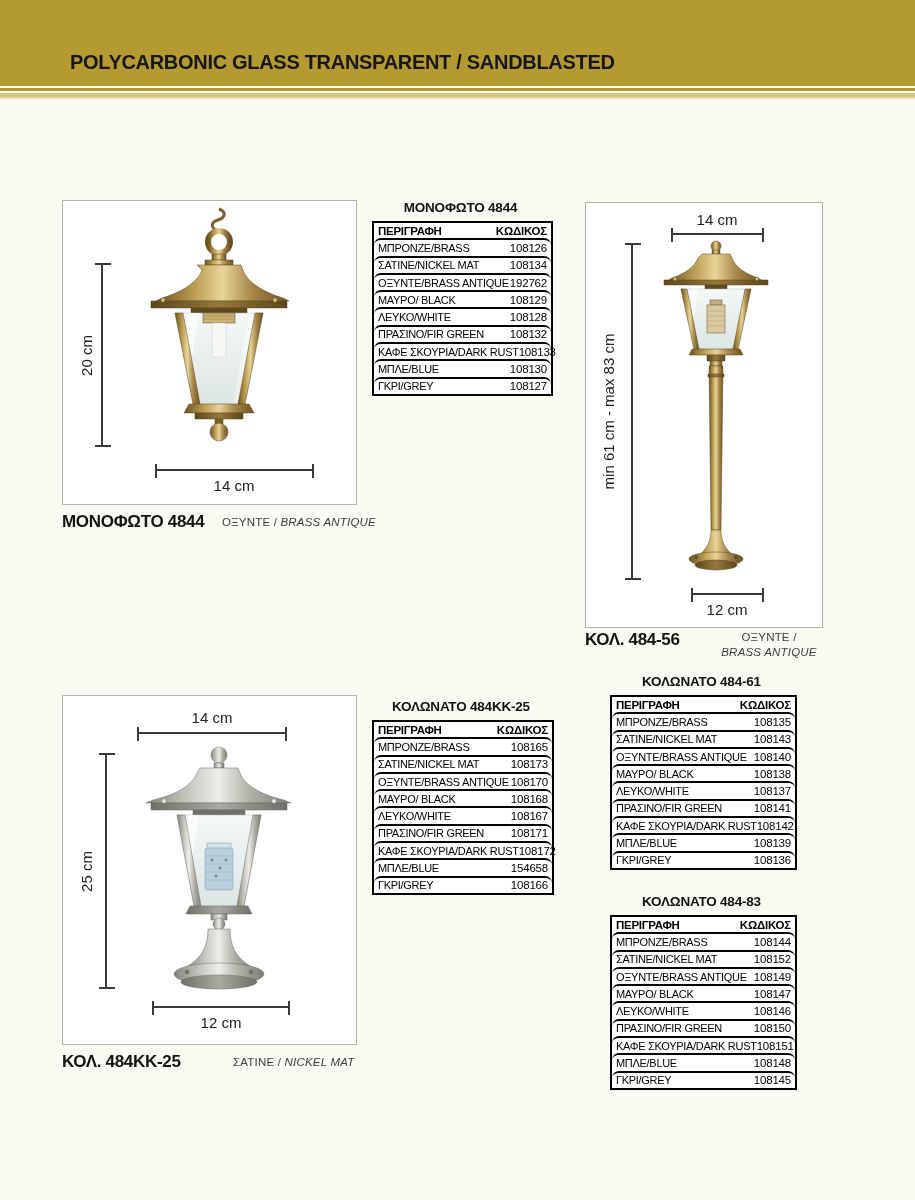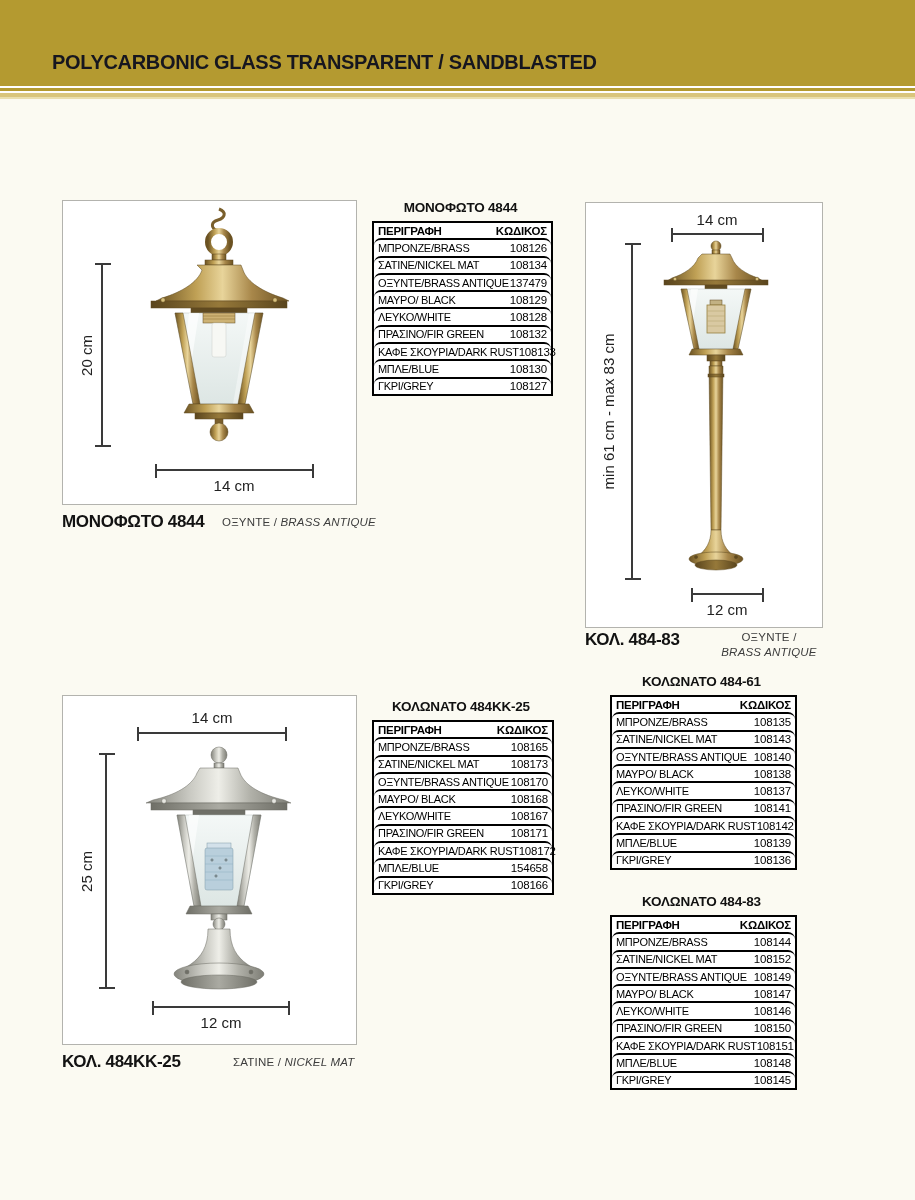--- a/index.html
+++ b/index.html
@@ -1,21 +1,21 @@
 <!DOCTYPE html>
 <html><head>
 <meta charset="utf-8">
 <style>
   html,body{margin:0;padding:0;}
   body{font-family:"Liberation Sans",sans-serif;background:#e9e9e9;}
   .page{position:relative;width:915px;height:1200px;background:#fbfaf2;overflow:hidden;margin:0 auto;}
 
   
   .band{position:absolute;left:0;top:0;width:915px;height:86px;background:#b49a30;}
-  .band-left{position:absolute;left:52px;bottom:12px;font-size:20px;font-weight:700;color:#16161f;letter-spacing:-0.3px;white-space:nowrap;}
+  .band-left{position:absolute;left:70px;bottom:12px;font-size:20px;font-weight:700;color:#16161f;letter-spacing:-0.3px;white-space:nowrap;}
   .band-right{position:absolute;right:46px;bottom:8px;font-size:26px;font-weight:700;color:#ffffff;letter-spacing:-0.5px;white-space:nowrap;}
   .band-right .it{font-style:italic;}
   .stripes{position:absolute;left:0;top:86px;width:915px;}
   .stripes div{width:100%;}
   .s1{height:2px;background:#ffffff;}
   .s2{height:3px;background:#b49a30;}
   .s3{height:2px;background:#ffffff;}
   .s4{height:4px;background:#d9c57c;}
   .s5{height:2px;background:#eadfae;}
 
@@ -154,21 +154,21 @@
   <div class="trow">
         <span class="tdesc">ΜΠΡΟΝΖΕ/BRASS</span>
         <span class="tcode">108126</span>
       </div>
       <div class="trow">
         <span class="tdesc">ΣΑΤΙΝΕ/NICKEL MAT</span>
         <span class="tcode">108134</span>
       </div>
       <div class="trow">
         <span class="tdesc">ΟΞΥΝΤΕ/BRASS ANTIQUE</span>
-        <span class="tcode">137479</span>
+        <span class="tcode">192762</span>
       </div>
       <div class="trow">
         <span class="tdesc">ΜΑΥΡΟ/ BLACK</span>
         <span class="tcode">108129</span>
       </div>
       <div class="trow">
         <span class="tdesc">ΛΕΥΚΟ/WHITE</span>
         <span class="tcode">108128</span>
       </div>
       <div class="trow">
@@ -221,21 +221,21 @@
           <circle cx="85" cy="320" r="1.6" fill="#5f4a20"></circle>
       </g>
     </svg>
     <div class="hdim" style="left:86px;top:30px;width:91px;"></div>
     <div class="hlabel" style="left:81px;top:8px;width:100px;">14 cm</div>
     <div class="vdim" style="left:45px;top:41px;height:335px;"></div>
     <div class="vlabel" style="left:-58px;top:200px;width:160px;">min 61 cm - max 83 cm</div>
     <div class="hdim" style="left:106px;top:390px;width:71px;"></div>
     <div class="hlabel" style="left:91px;top:398px;width:100px;">12 cm</div>
   </div>
-  <div class="cap-name" style="left:585px;top:630px;">ΚΟΛ. 484-83</div>
+  <div class="cap-name" style="left:585px;top:630px;">ΚΟΛ. 484-56</div>
   <div class="cap-finish two-line" style="left:715px;top:630px;width:108px;"><span>ΟΞΥΝΤΕ /</span><br><span class="it">BRASS ANTIQUE</span></div>
 
   <div class="ttitle" style="left:610px;top:674px;width:183px;">ΚΟΛΩΝΑΤΟ 484-61</div>
   <div class="ptable" style="left:610px;top:695px;width:183px;">
     <div class="trow thead">
       <span class="tdesc">ΠΕΡΙΓΡΑΦΗ</span>
       <span class="tcode">ΚΩΔΙΚΟΣ</span>
     </div>
   <div class="trow">
         <span class="tdesc">ΜΠΡΟΝΖΕ/BRASS</span>

